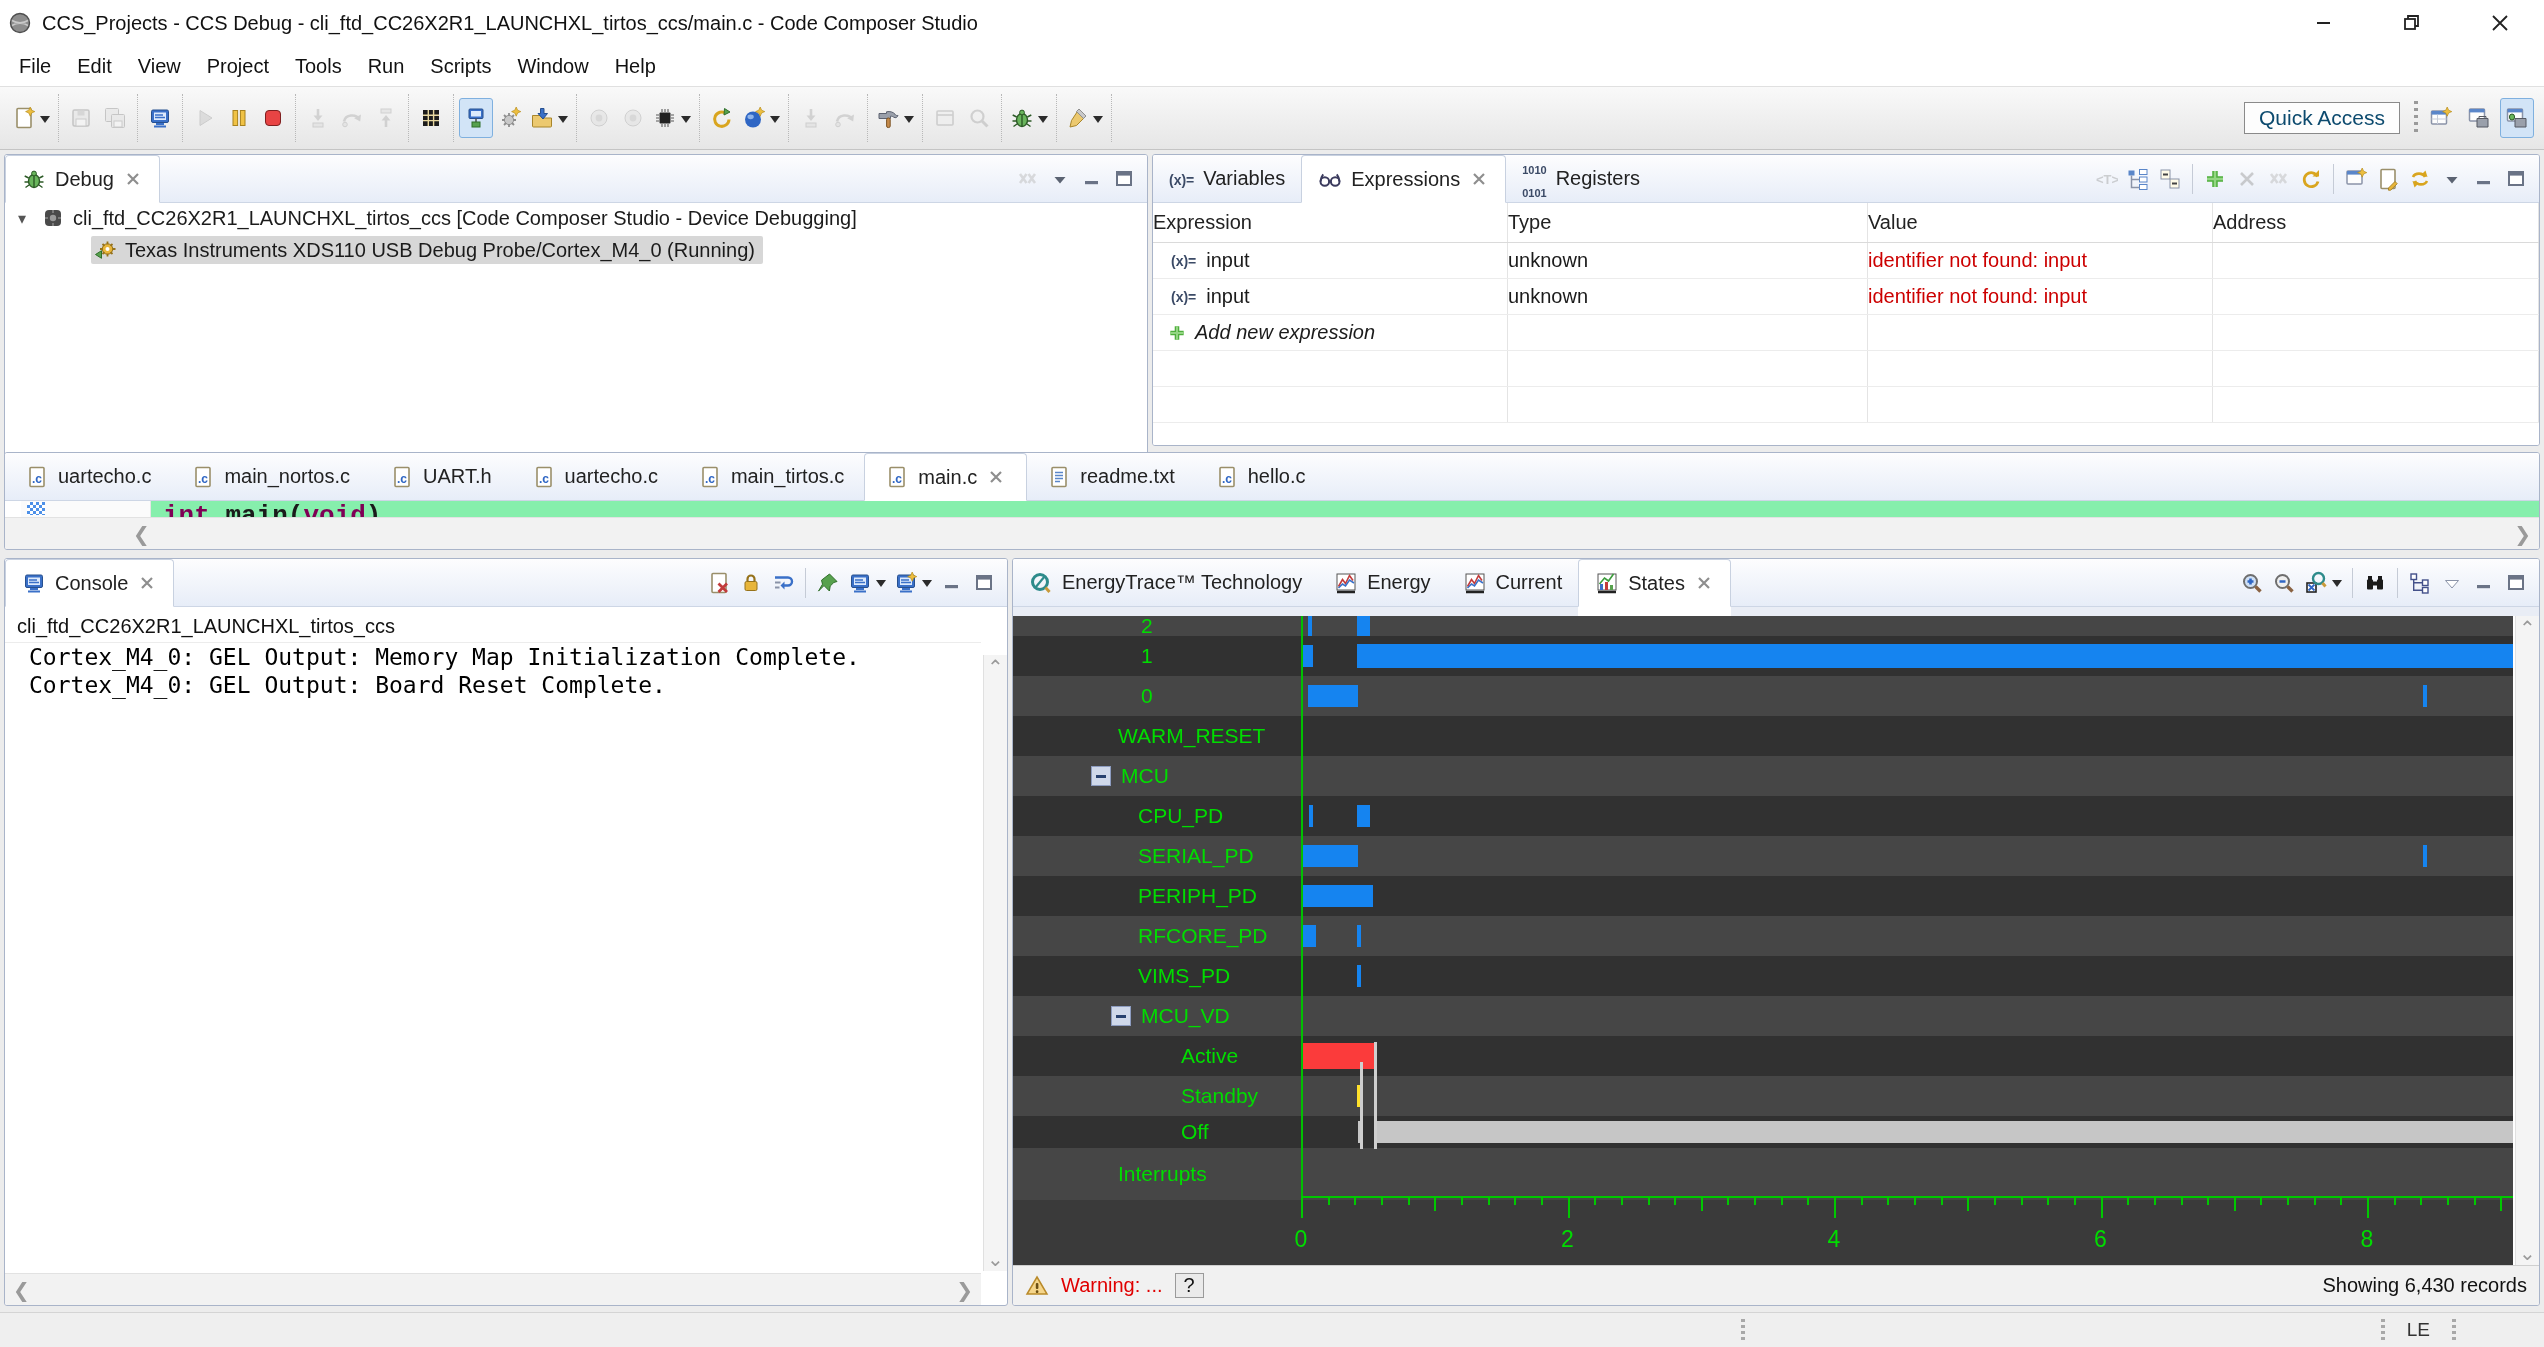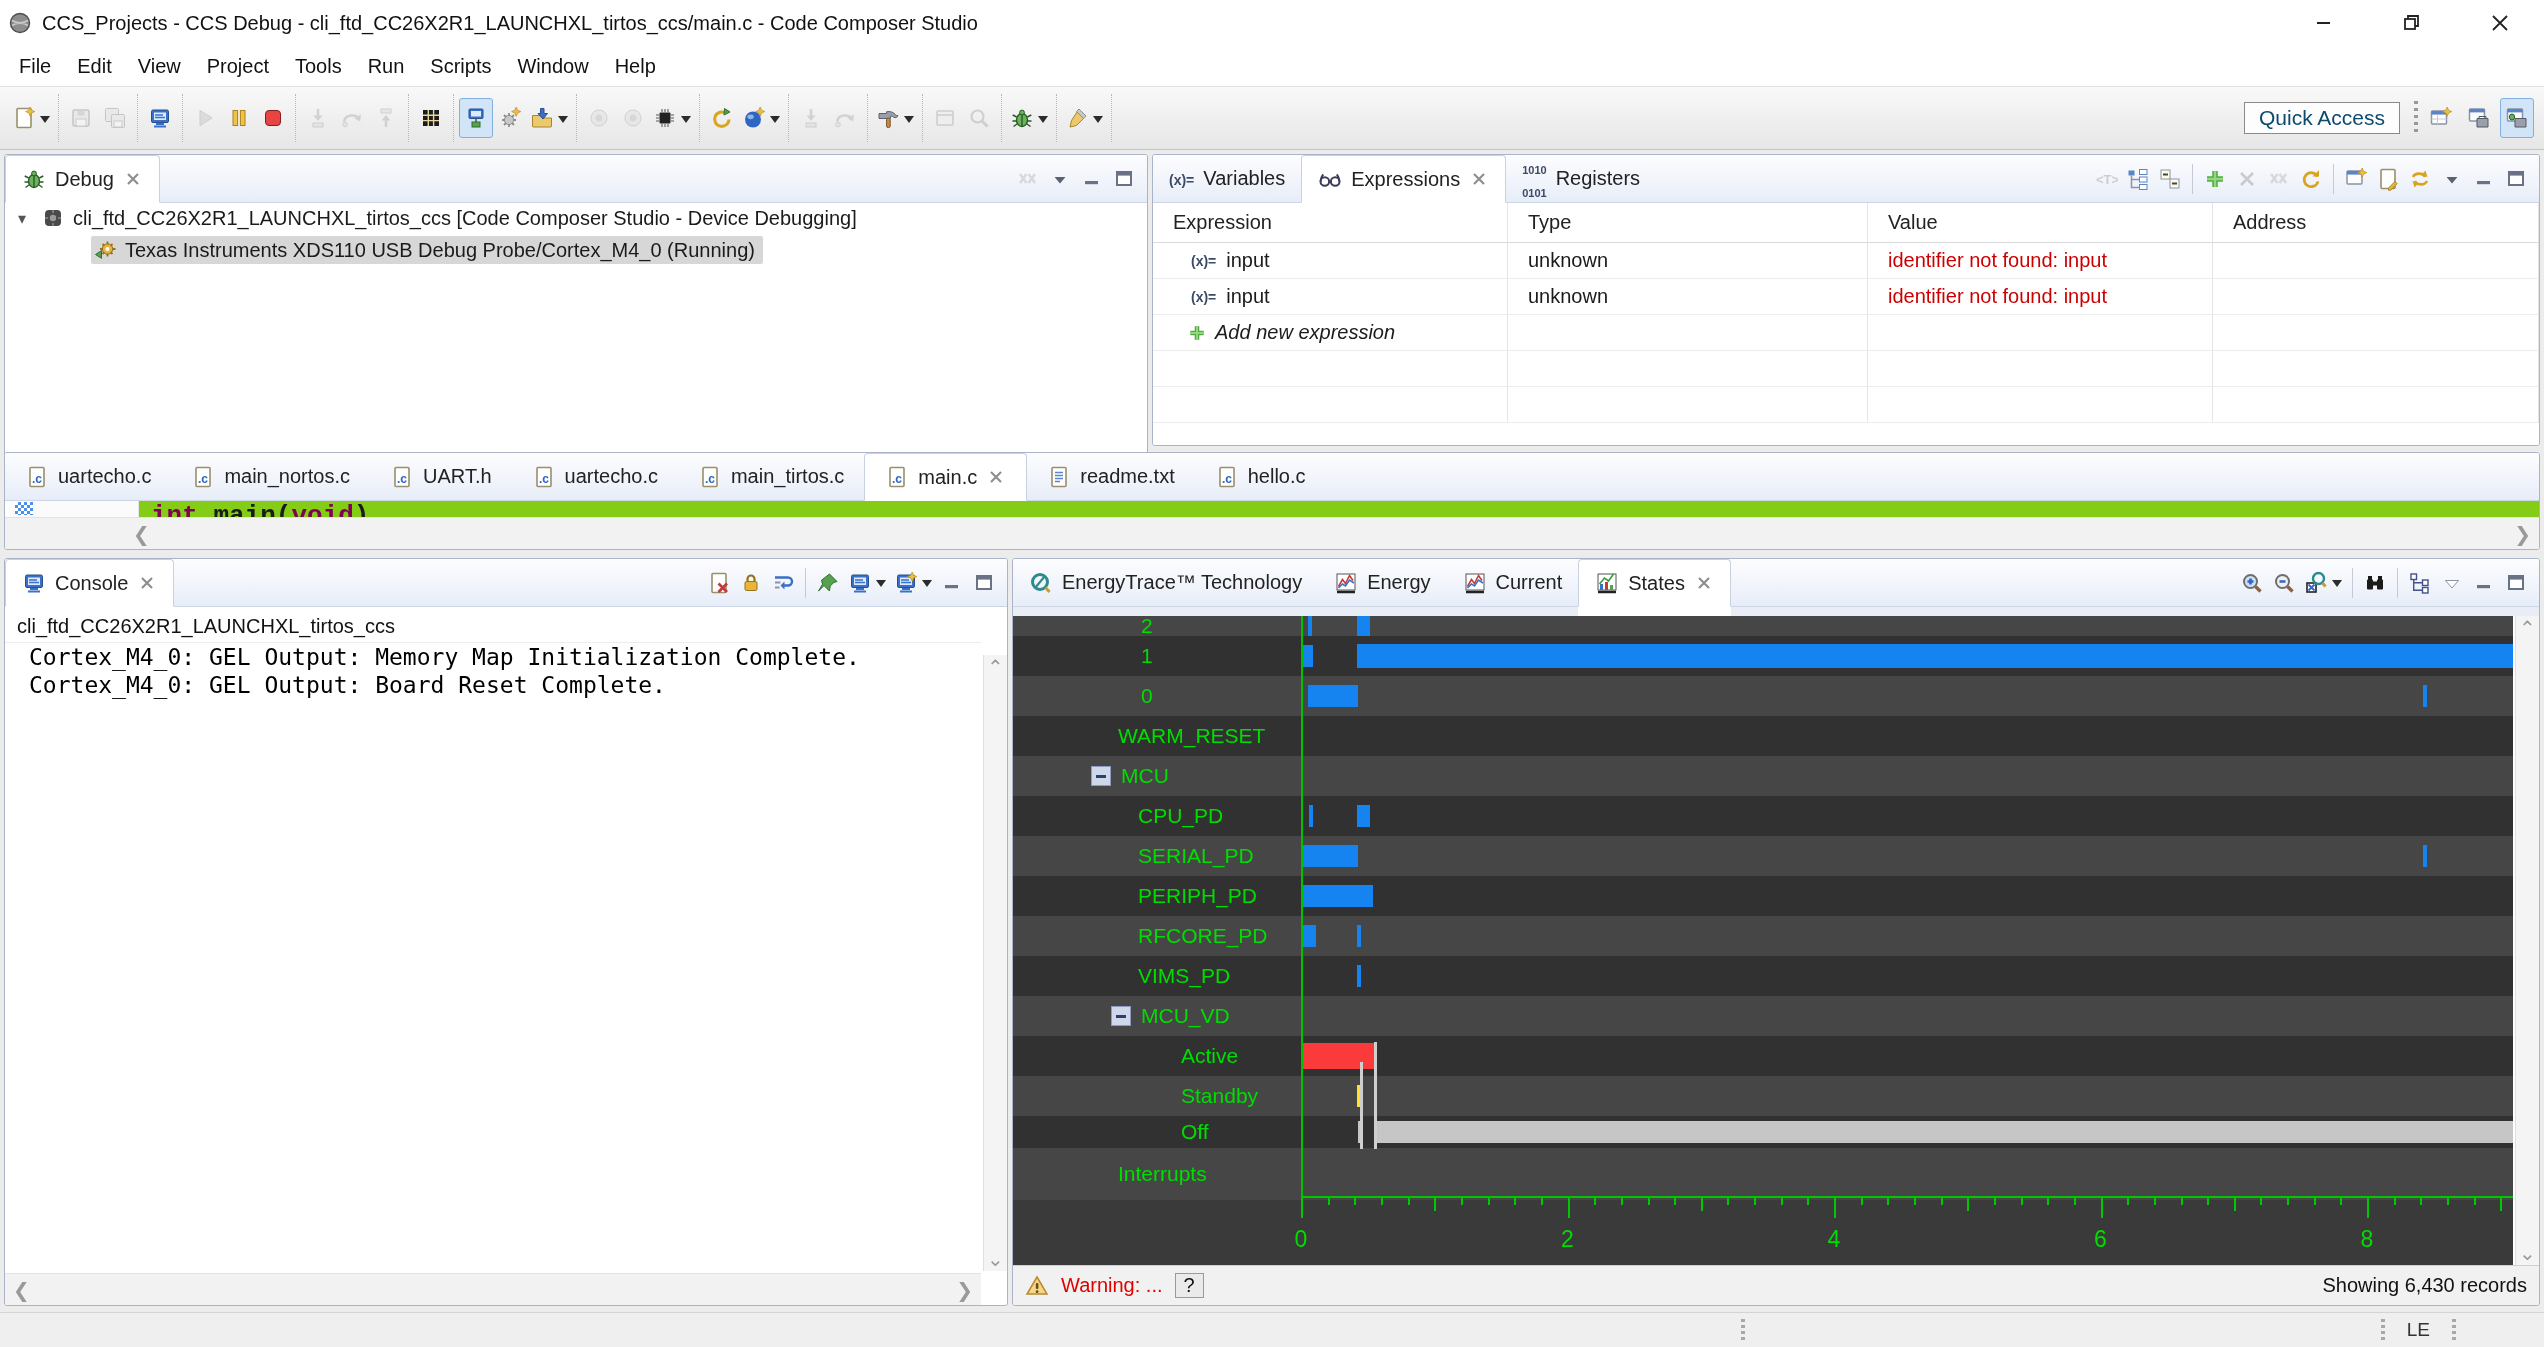--- a/index.html
+++ b/index.html
@@ -47,29 +47,29 @@
 
 
 .tree-item{display:flex;align-items:center;gap:8px;padding:3px 6px;font-size:20px;white-space:nowrap}
 .tree-item .twist{color:#555;font-size:16px;width:22px;text-align:center}
 .sel-hl{background:#d7d7d7;border-radius:2px;padding:2px 8px 2px 2px;display:flex;align-items:center;gap:8px}
 
 
 #expr-table{position:absolute;left:0;right:0;top:48px;bottom:0;background:#fff}
 .xrowhdr,.xrow{display:flex;align-items:center;height:36px;font-size:20px}
 .xrowhdr{height:40px;border-bottom:1px solid #dadada;color:#222}
-.xcell{height:100%;display:flex;align-items:center;padding-left:20px;border-right:1px solid #e4e4e4;overflow:hidden;white-space:nowrap}
+.xcell{height:100%;display:flex;align-items:center;padding-left:0;border-right:1px solid #e4e4e4;overflow:hidden;white-space:nowrap}
 .xrow{border-bottom:1px solid #ececec}
 .err{color:#cc0000}
 
 
 #editor-panel{background:#fff}
 .etab{display:flex;align-items:center;gap:9px;padding:0 20px;font-size:20px;color:#222;white-space:nowrap}
 .etab.active{background:#fff;border:1px solid #c8d1e0;border-bottom:1px solid #fff;border-radius:4px 4px 0 0;margin-bottom:-1px}
-#editor-body{position:absolute;left:4px;right:0;top:48px;height:16px;background:#84cc16;overflow:hidden;display:flex}
+#editor-body{position:absolute;left:16px;right:0;top:48px;height:16px;background:#86efac;overflow:hidden;display:flex}
 #editor-gutter{width:130px;background:#fbfbfb;border-right:1px solid #e6e6e6;position:relative}
 #code-frag{font-family:"Liberation Mono",monospace;font-size:26px;font-weight:bold;white-space:pre;margin-left:12px}
 .kw{color:#7f0055}
 
 
 #console-body{position:absolute;left:0;right:26px;top:48px;bottom:34px;background:#fff;overflow:hidden}
 #console-title{font-size:20px;color:#111;padding:8px 12px 4px}
 .cline{font-family:"DejaVu Sans Mono","Liberation Mono",monospace;font-size:23px;color:#000;padding:1px 24px;white-space:pre}
 
 

